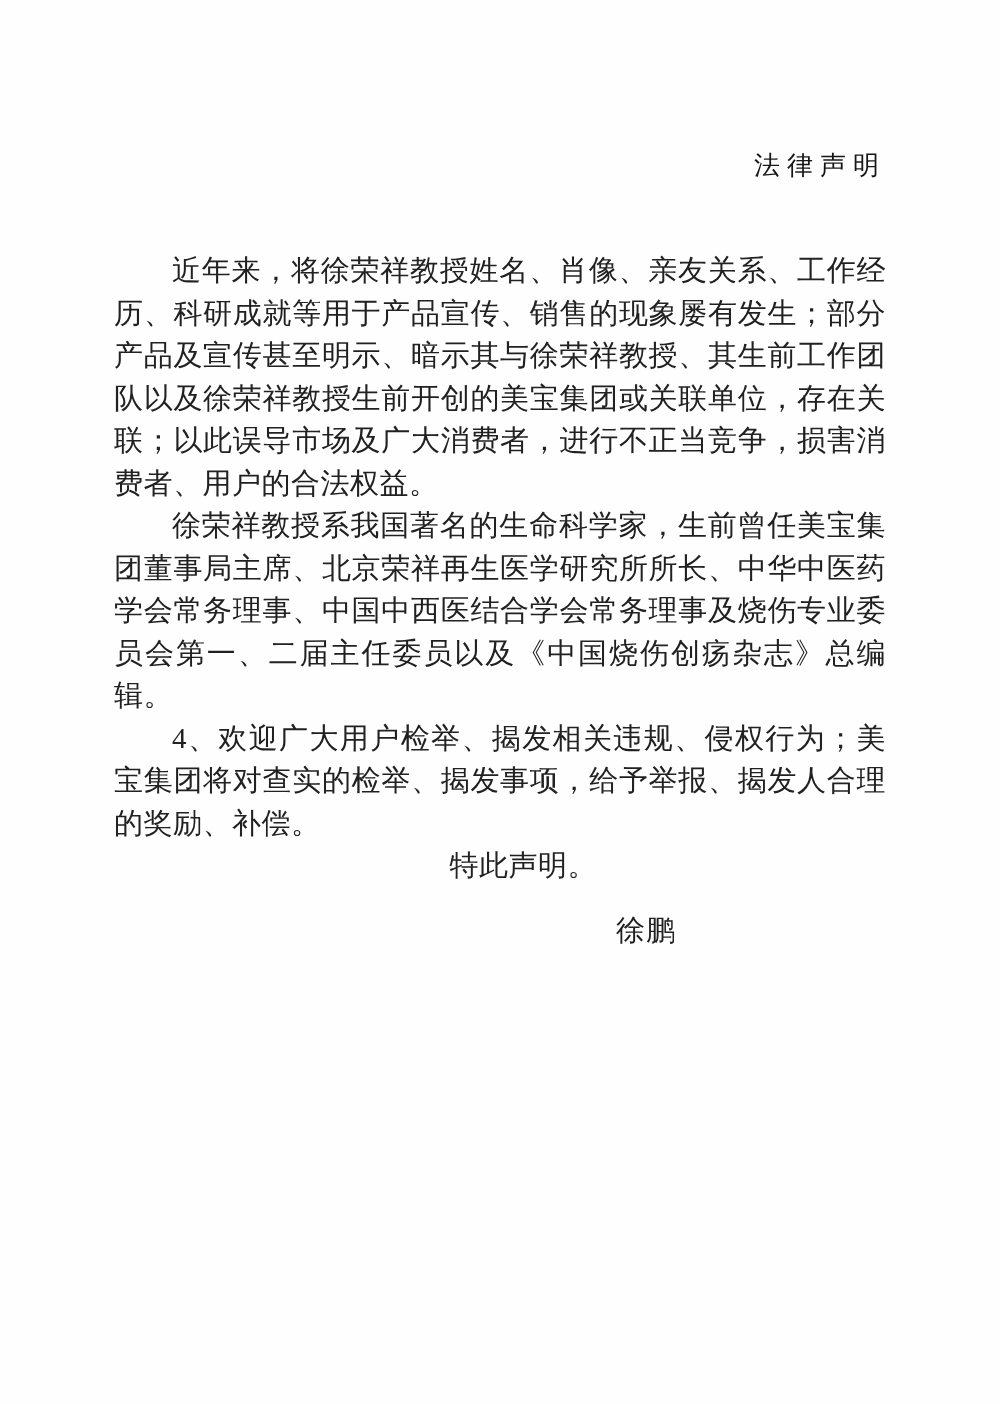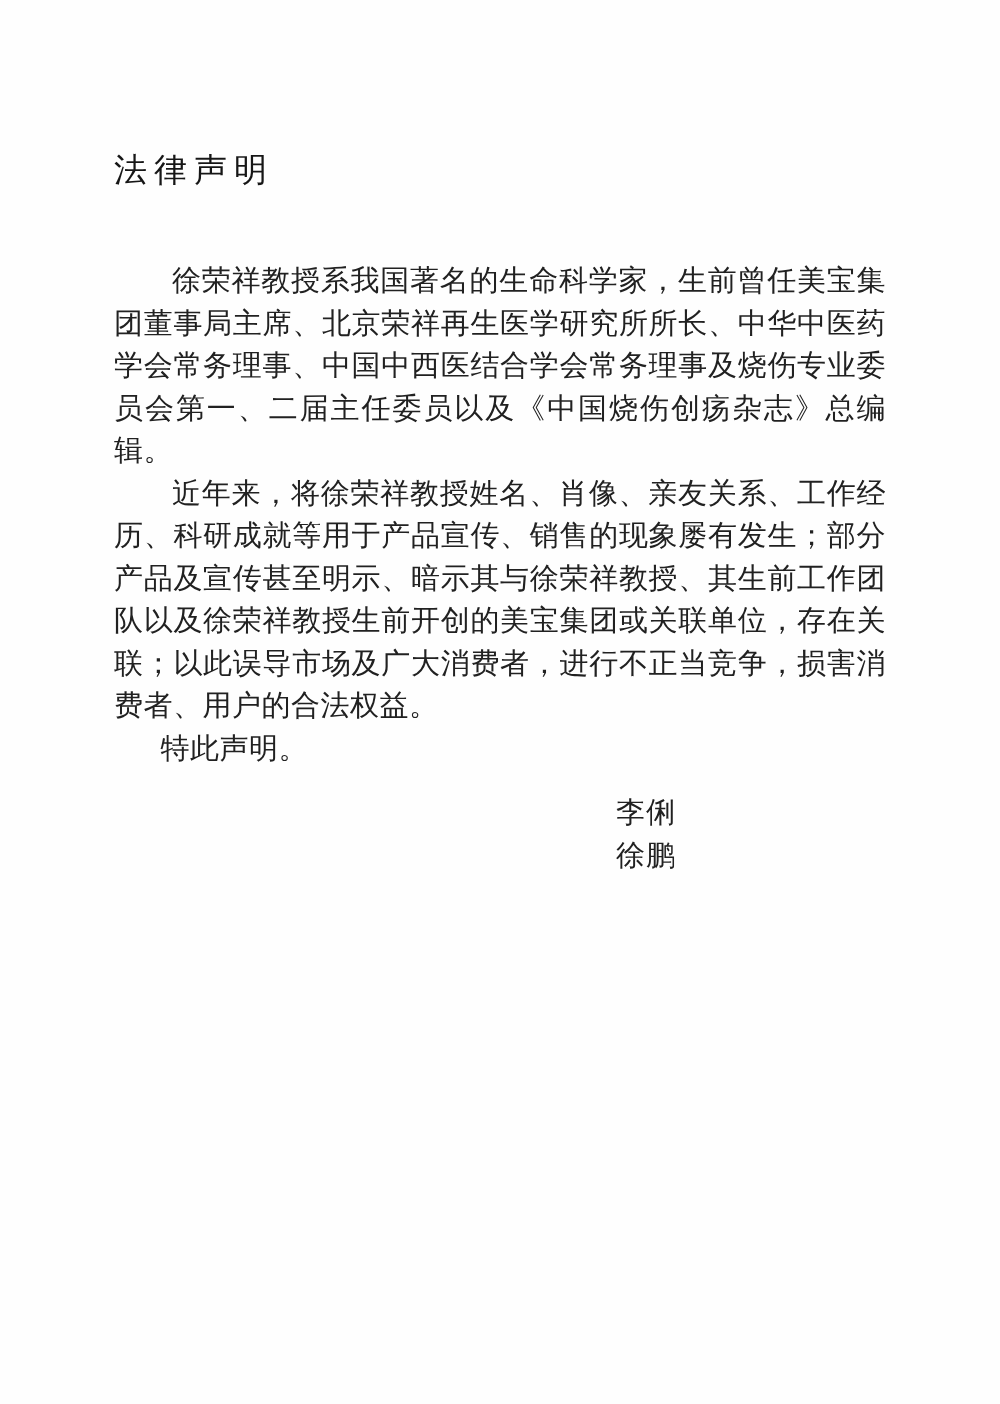--- a/index.html
+++ b/index.html
@@ -14,40 +14,40 @@
     margin: 0 auto;
     background: #fefefe;
     box-sizing: border-box;
     padding: 148px 114px 0 114px;
     font-family: "Liberation Serif", "DejaVu Serif", serif;
     color: #1f1f1f;
     overflow: hidden;
   }
   .doc-title {
     margin: 0 0 66px 0;
-    text-align: left;
-    font-size: 33px;
+    text-align: right;
+    font-size: 26px;
     font-weight: 500;
     letter-spacing: 7px;
     color: #161616;
   }
   .doc-body p {
     margin: 0;
     font-size: 29px;
     line-height: 42.5px;
     letter-spacing: 0.5px;
     text-align: justify;
     text-justify: inter-ideograph;
     word-break: break-all;
     text-indent: 2em;
     color: #212121;
   }
   .doc-body p.closing {
     text-indent: 1.6em;
-    text-align: left;
+    text-align: center;
   }
   .sig-block {
     margin-top: 22px;
     margin-left: 50%;
     width: 292px;
     text-align: center;
     font-size: 29px;
     line-height: 43px;
     letter-spacing: 1px;
     color: #212121;
@@ -57,24 +57,24 @@
   }
 </style>
 </head>
 <body>
 
 <div class="page">
 
   <h1 class="doc-title">法律声明</h1>
 
   <div class="doc-body">
+    <p>近年来，将徐荣祥教授姓名、肖像、亲友关系、工作经历、科研成就等用于产品宣传、销售的现象屡有发生；部分产品及宣传甚至明示、暗示其与徐荣祥教授、其生前工作团队以及徐荣祥教授生前开创的美宝集团或关联单位，存在关联；以此误导市场及广大消费者，进行不正当竞争，损害消费者、用户的合法权益。</p>
     <p>徐荣祥教授系我国著名的生命科学家，生前曾任美宝集团董事局主席、北京荣祥再生医学研究所所长、中华中医药学会常务理事、中国中西医结合学会常务理事及烧伤专业委员会第一、二届主任委员以及《中国烧伤创疡杂志》总编辑。</p>
-    <p>近年来，将徐荣祥教授姓名、肖像、亲友关系、工作经历、科研成就等用于产品宣传、销售的现象屡有发生；部分产品及宣传甚至明示、暗示其与徐荣祥教授、其生前工作团队以及徐荣祥教授生前开创的美宝集团或关联单位，存在关联；以此误导市场及广大消费者，进行不正当竞争，损害消费者、用户的合法权益。</p>
+    <p>4、欢迎广大用户检举、揭发相关违规、侵权行为；美宝集团将对查实的检举、揭发事项，给予举报、揭发人合理的奖励、补偿。</p>
     <p class="closing">特此声明。</p>
   </div>
 
   <div class="sig-block">
-    <div class="sig-line">李俐</div>
     <div class="sig-line">徐鹏</div>
 
   </div>
 
 </div>
 
 </body></html>

